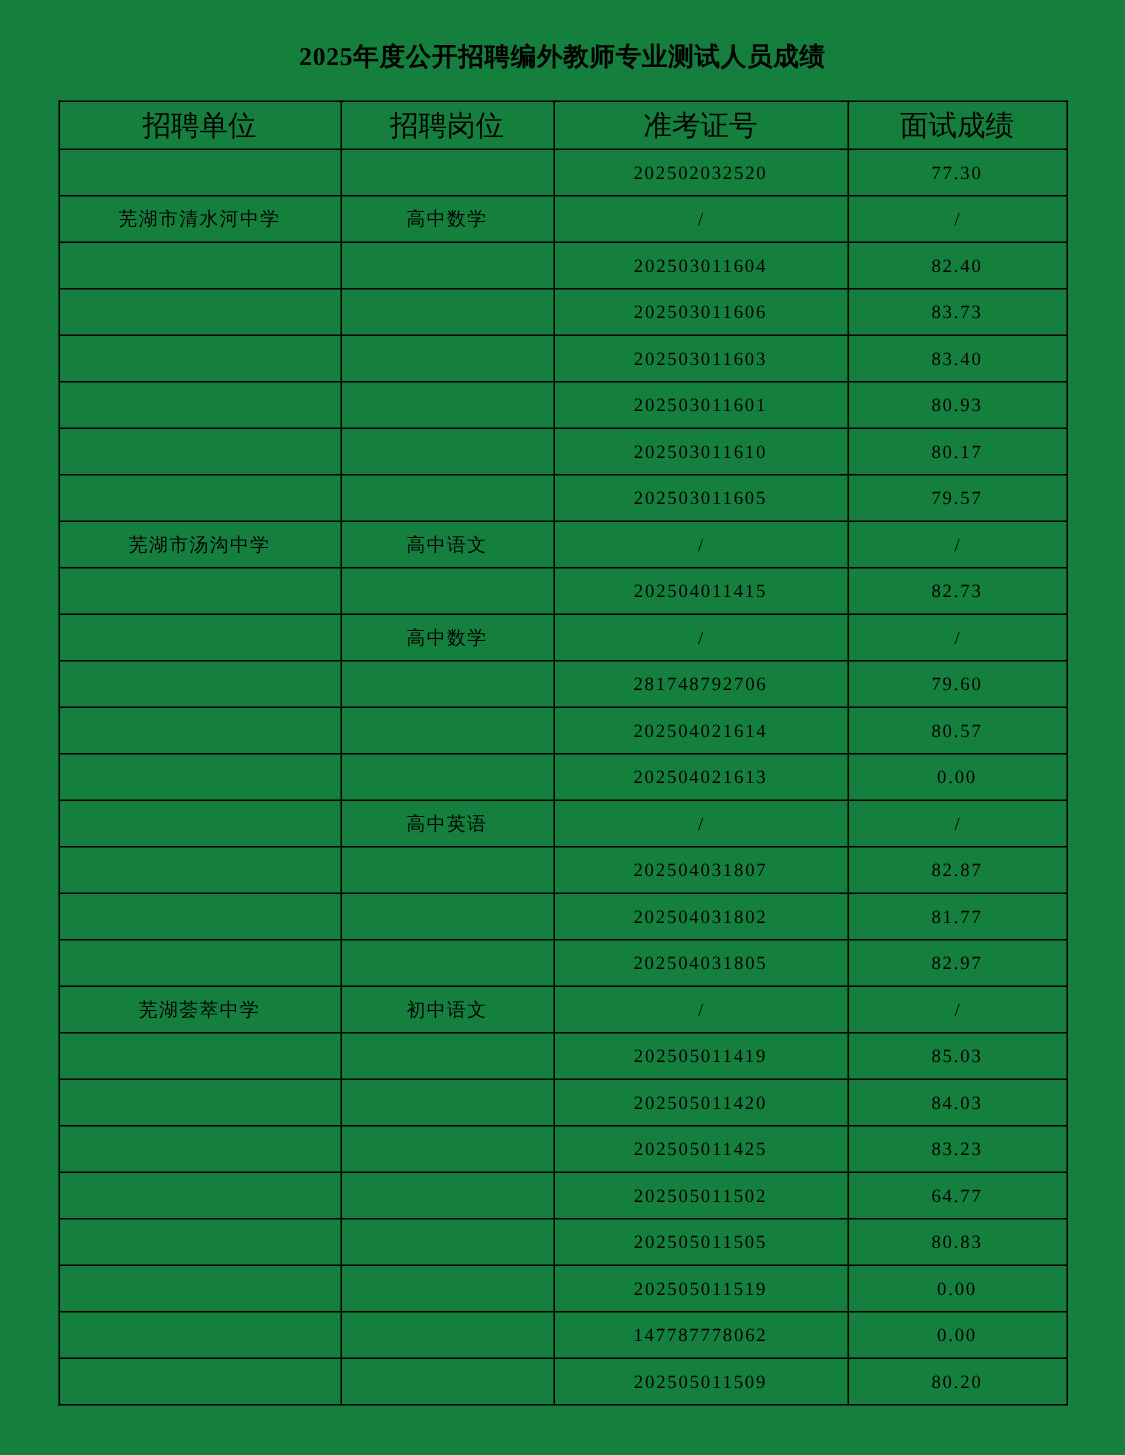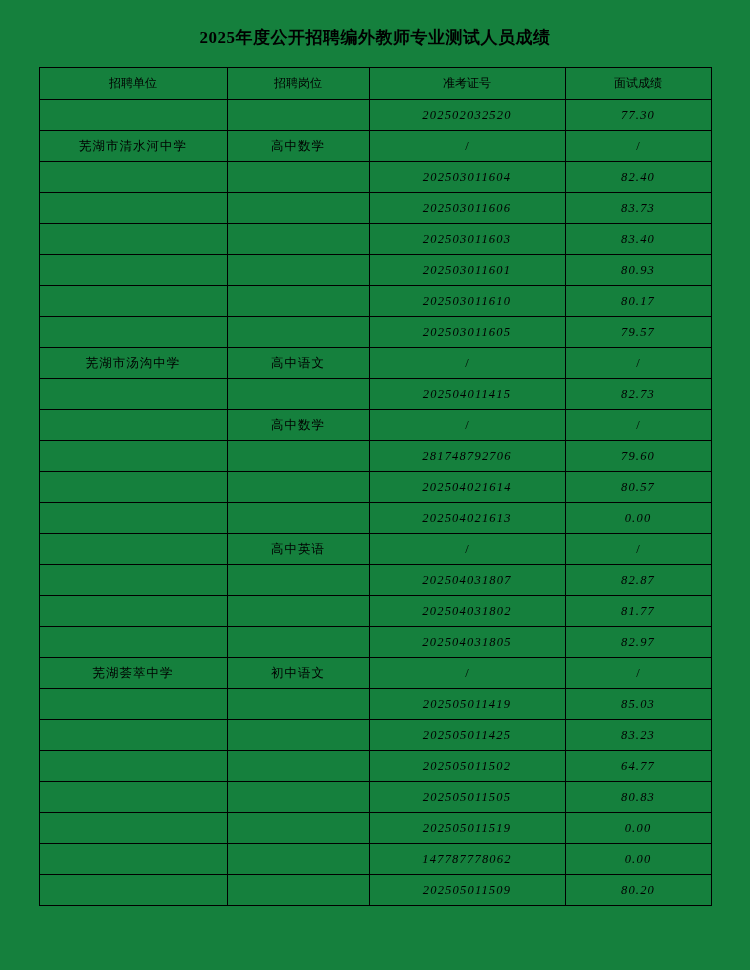--- a/index.html
+++ b/index.html
@@ -42,30 +42,29 @@
     height: 30px;
     padding: 0;
     text-align: center;
     vertical-align: middle;
     font-size: 12.5px;
     font-weight: normal;
     font-family: "Liberation Serif", "DejaVu Serif", serif;
   }
   table.score-table thead th {
     height: 31px;
-    font-size: 12px;
+    font-size: 19px;
   }
   col.c-unit { width: 188px; }
   col.c-post { width: 142px; }
   col.c-id   { width: 196px; }
   col.c-score{ width: 146px; }
   .num {
     font-family: "Liberation Serif", "DejaVu Serif", serif;
     letter-spacing: 1.2px;
-    font-style: italic;
   }
   .slash {
     letter-spacing: 0;
   }
   .cn {
     letter-spacing: 1px;
   }
 </style>
 </head>
 <body>
@@ -206,20 +205,26 @@
         </tr>
         <tr>
           <td></td>
           <td></td>
           <td class="num">202505011419</td>
           <td class="num">85.03</td>
         </tr>
         <tr>
           <td></td>
           <td></td>
+          <td class="num">202505011420</td>
+          <td class="num">84.03</td>
+        </tr>
+        <tr>
+          <td></td>
+          <td></td>
           <td class="num">202505011425</td>
           <td class="num">83.23</td>
         </tr>
         <tr>
           <td></td>
           <td></td>
           <td class="num">202505011502</td>
           <td class="num">64.77</td>
         </tr>
         <tr>

